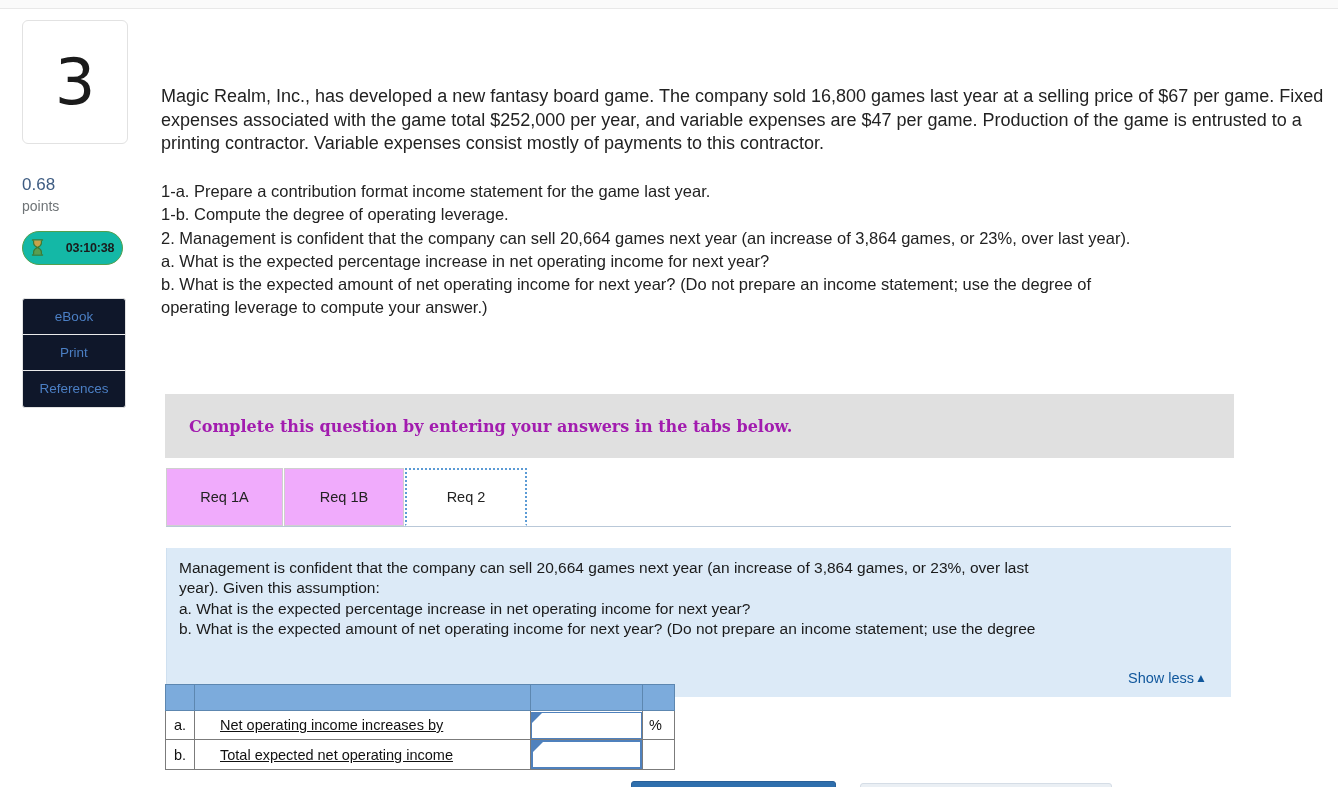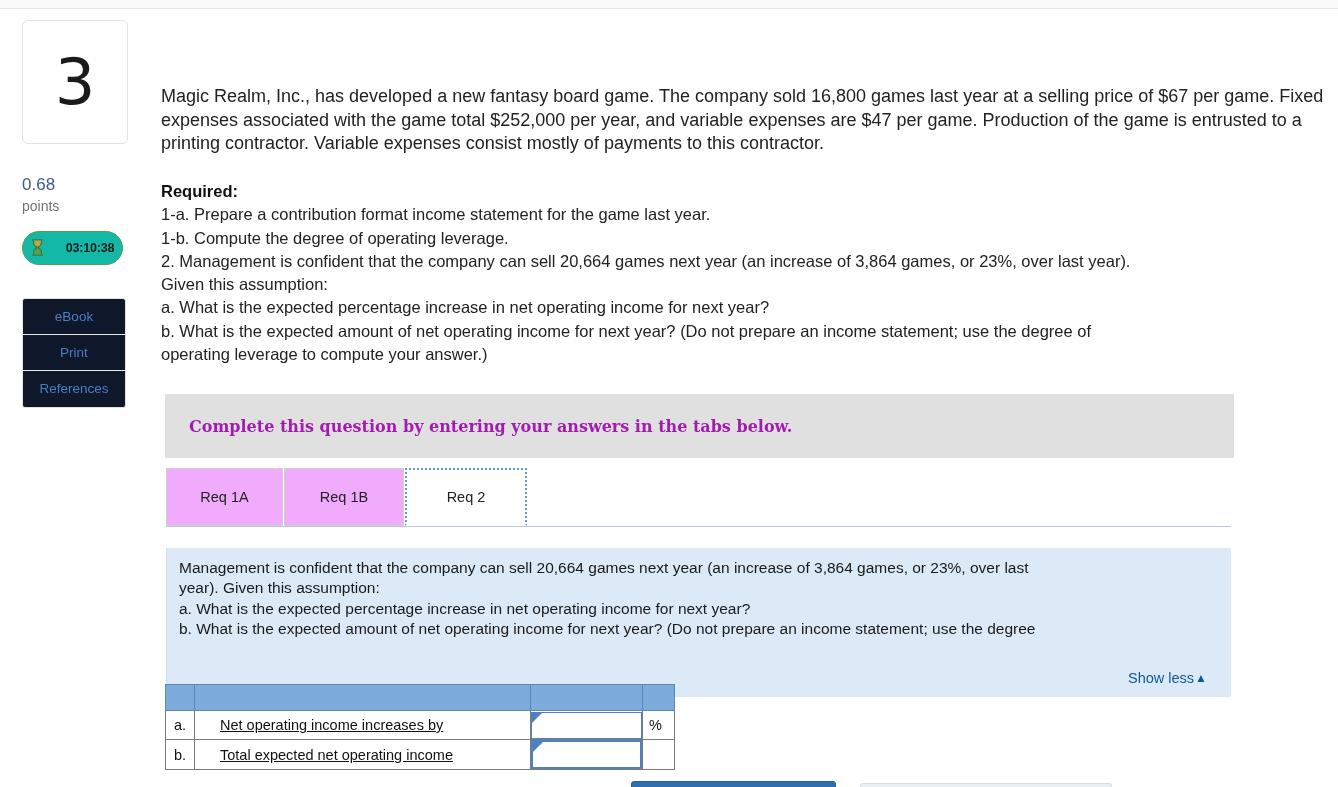--- a/index.html
+++ b/index.html
@@ -280,25 +280,23 @@
 
   <div class="main">
 
     <div class="prompt">
       <span>Magic Realm, Inc., has developed a new fantasy board game. The company sold 16,800 games last year at a selling price of $67 per</span>
       <span>game. Fixed expenses associated with the game total $252,000 per year, and variable expenses are $47 per game. Production of the</span>
       <span>game is entrusted to a printing contractor. Variable expenses consist mostly of payments to this contractor.</span>
     </div>
 
     <div class="required-block">
-      <div class="req-head">Required:</div>
       <div>1-a. Prepare a contribution format income statement for the game last year.</div>
       <div>1-b. Compute the degree of operating leverage.</div>
       <div>2. Management is confident that the company can sell 20,664 games next year (an increase of 3,864 games, or 23%, over last year).</div>
-      <div>Given this assumption:</div>
       <div>a. What is the expected percentage increase in net operating income for next year?</div>
       <div>b. What is the expected amount of net operating income for next year? (Do not prepare an income statement; use the degree of</div>
       <div>operating leverage to compute your answer.)</div>
     </div>
 
     <div class="instr-bar">
       <span class="instr-text">Complete this question by entering your answers in the tabs below.</span>
     </div>
 
     <div class="tabrow">

